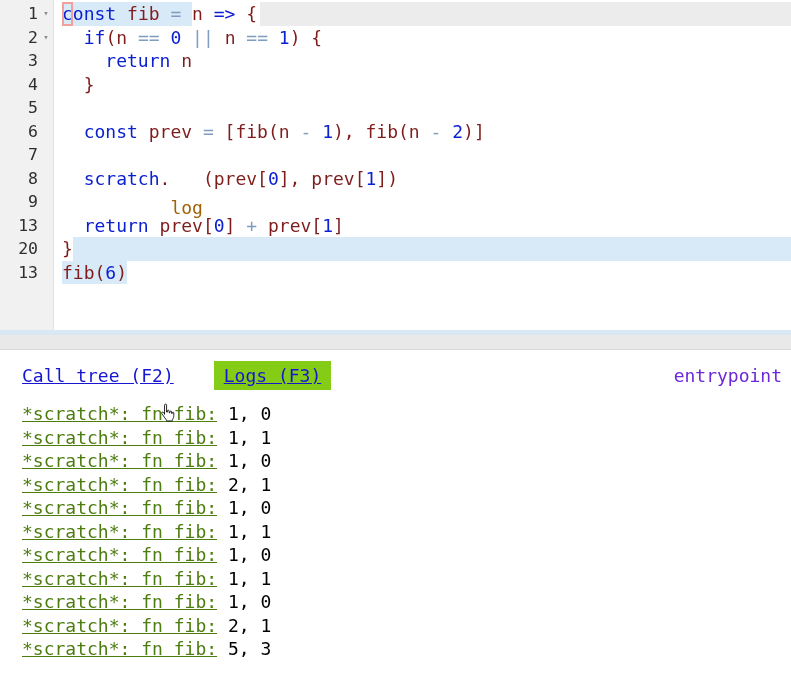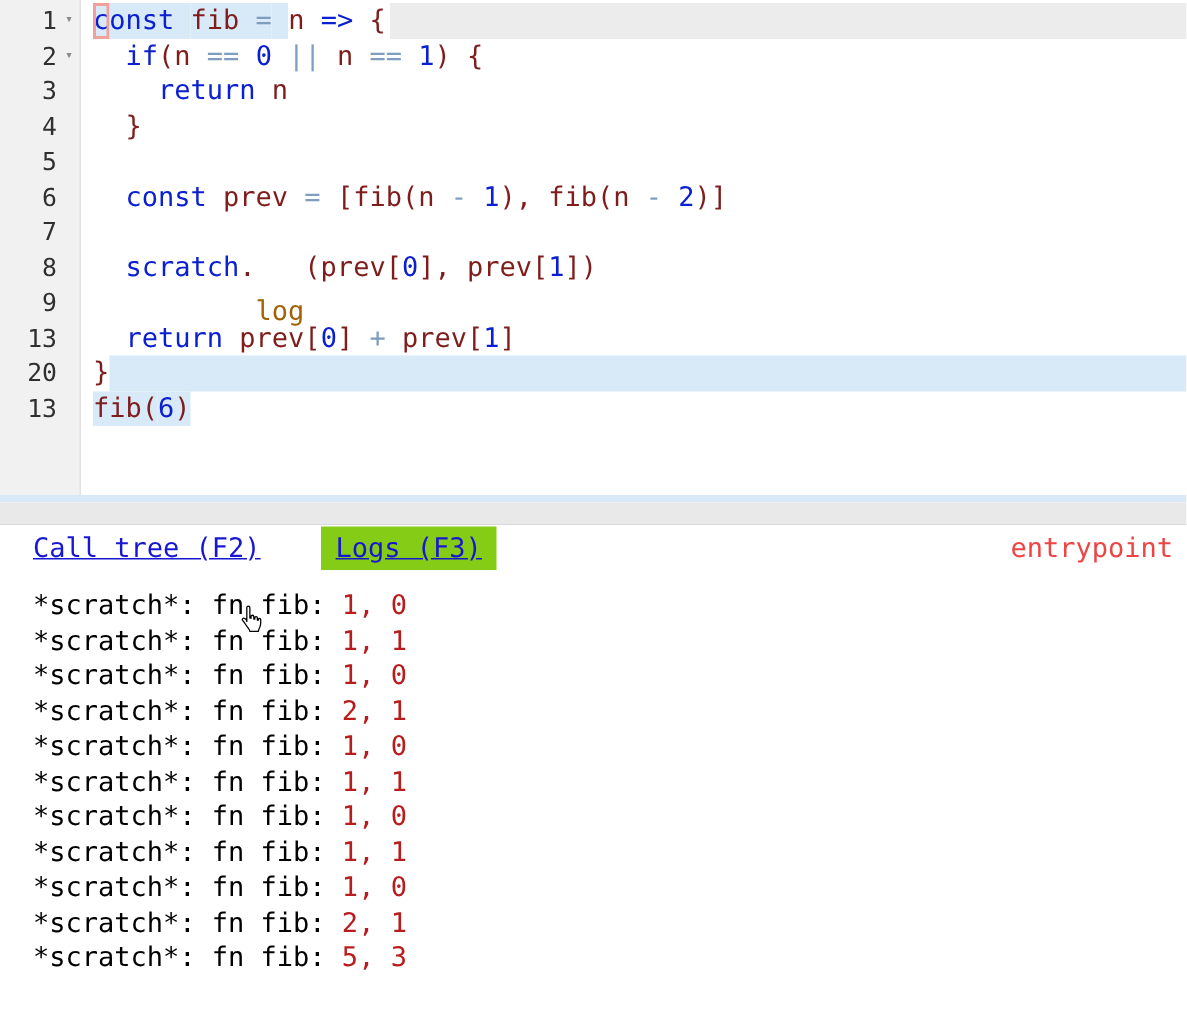--- a/index.html
+++ b/index.html
@@ -24,37 +24,37 @@
   .prop{color:#a16207;margin-top:29px;}
   .tx{color:#7f1d1d;}
   .sel{background:#d8e9f7;}
   .cur{outline:2px solid #f2a09a;outline-offset:-2px;}
   .fill{flex:1 1 auto;}
   .fill.gray{background:#ececec;margin-left:3px;}
   .fill.sel{background:#d8e9f7;}
   .strip{height:5px;background:#d9e8f5;}
   .gap{height:14px;background:#e9e9e9;}
   
-  .panel{background:#fff;border-top:1px solid #d8d8d8;padding:0 0 0 22px;height:318px;}
+  .panel{background:#fff;border-top:1px solid #d8d8d8;padding:10px 0 0 22px;height:318px;}
   .tabs{display:flex;align-items:center;height:30px;}
   .tab{font-size:18px;color:#1717d2;text-decoration:underline;margin-right:42px;cursor:pointer;}
   .tab.active{background:#84cc16;padding:4px 10px;margin-left:-2px;}
   .spacer{flex:1 1 auto;}
-  .ep-label{font-size:18px;color:#ef4444;margin-right:9px;}
+  .ep-label{font-size:18px;color:#6d28d9;margin-right:9px;}
   .select{width:198px;height:24px;border:1px solid #a6a6a6;border-radius:4px;background:#fff;
     display:flex;align-items:center;padding:0 8px;margin-right:6px;
     font-family:"Liberation Sans",sans-serif;font-size:13px;color:#222;}
   .select .val{flex:1 1 auto;}
   .chev{width:8px;height:8px;position:relative;margin-top:-4px;}
   .chev::after{content:"";position:absolute;left:0;top:2px;width:6px;height:6px;
     border-right:1.5px solid #555;border-bottom:1.5px solid #555;transform:rotate(45deg);}
   .logs{margin-top:12px;}
   .log-row{height:23.5px;line-height:23.5px;font-size:18px;white-space:pre;}
-  .log-link{color:#000000;cursor:pointer;}
-  .log-val{color:#b91c1c;}
+  .log-link{color:#4d7c0f;text-decoration:underline;cursor:pointer;}
+  .log-val{color:#000000;}
   
   .hand{position:absolute;left:157px;top:402px;z-index:9;pointer-events:none;}
 </style>
 </head>
 <body>
 
 <div class="editor">
   <div class="gutter-bg"></div>
   <div class="lines" id="code-lines">
       <div class="line"><div class="gut"><span class="num">1</span><span class="fold">▾</span></div><div class="content"><span class="kw sel cur">c</span><span class="kw sel">onst</span><span class="sel"> </span><span class="tx sel">fib</span><span class="sel"> </span><span class="op sel">=</span><span class="sel"> </span><span class="tx">n </span><span class="kw">=&gt;</span><span class="tx"> {</span><span class="fill gray"></span></div></div>

